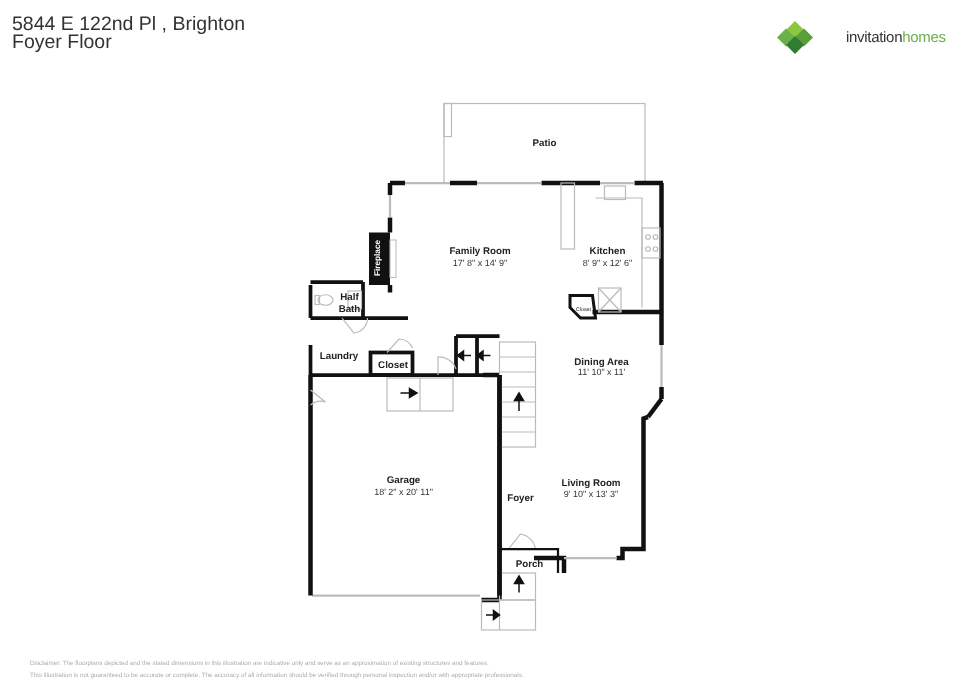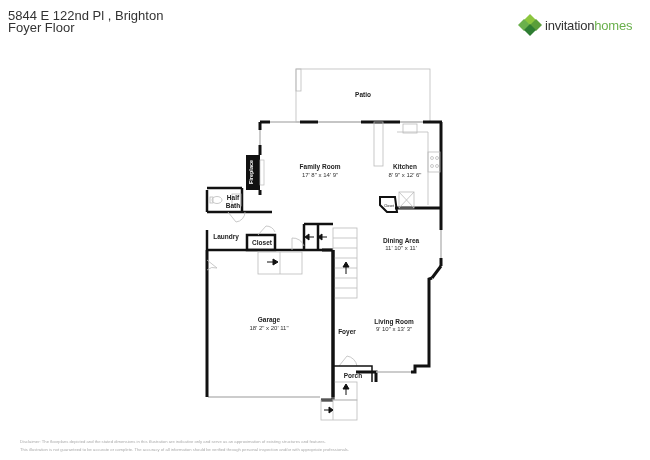--- a/index.html
+++ b/index.html
@@ -1,20 +1,20 @@
 <!DOCTYPE html>
 <html><head>
   <meta charset="utf-8">
   <style>
     html, body { margin: 0; padding: 0; background: #ffffff; }
     body { width: 650px; height: 460px; position: relative; overflow: hidden;
            font-family: "Liberation Sans", sans-serif; color: #222; }
     .hdr { position: absolute; left: 8px; top: 10px; font-size: 13px; line-height: 12px; color: #333; }
     .logo { position: absolute; left: 518px; top: 14px; display: flex; align-items: center; }
-    .logo-text { font-size: 13px; margin-left: 3px; letter-spacing: -0.2px; }
+    .logo-text { font-size: 10px; margin-left: 22px; letter-spacing: -0.2px; }
     .logo-text .a { color: #333; }
     .logo-text .b { color: #6ab04c; }
     .plan { position: absolute; left: 0; top: 0; }
     .disclaimer { position: absolute; left: 20px; top: 438px; font-size: 4.2px; color: #aaa; line-height: 8px; }
     .lbl { font-family: "Liberation Sans", sans-serif; font-size: 6.5px; font-weight: bold; fill: #222; text-anchor: middle; }
     .dim { font-family: "Liberation Sans", sans-serif; font-size: 6px; fill: #333; text-anchor: middle; }
   </style>
 </head>
 <body>
 

